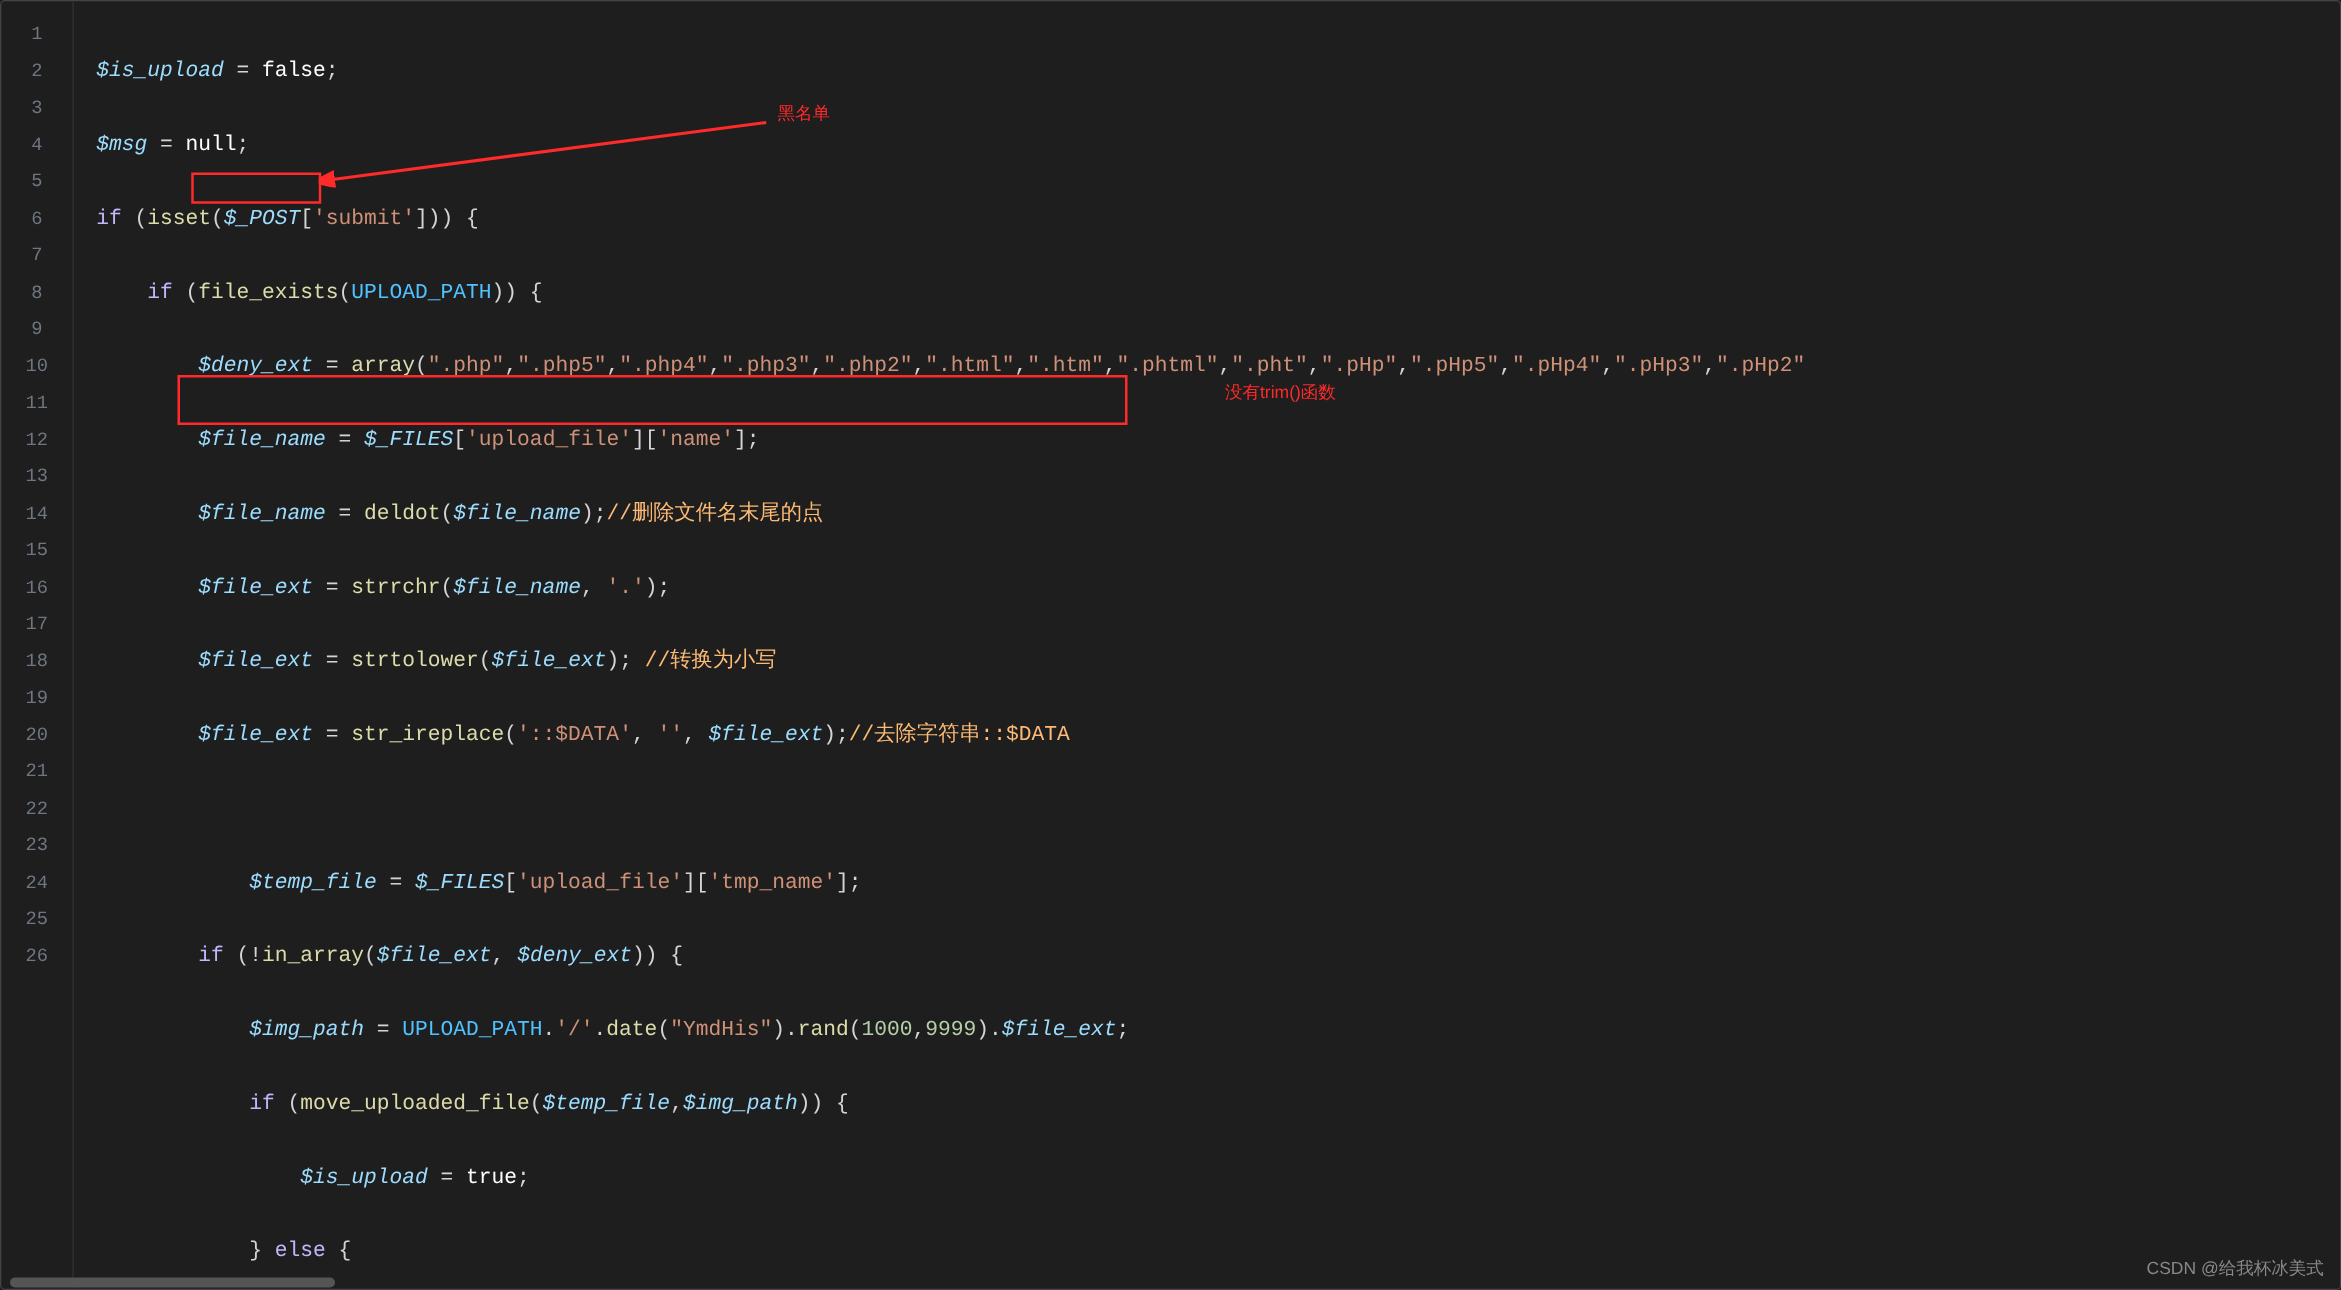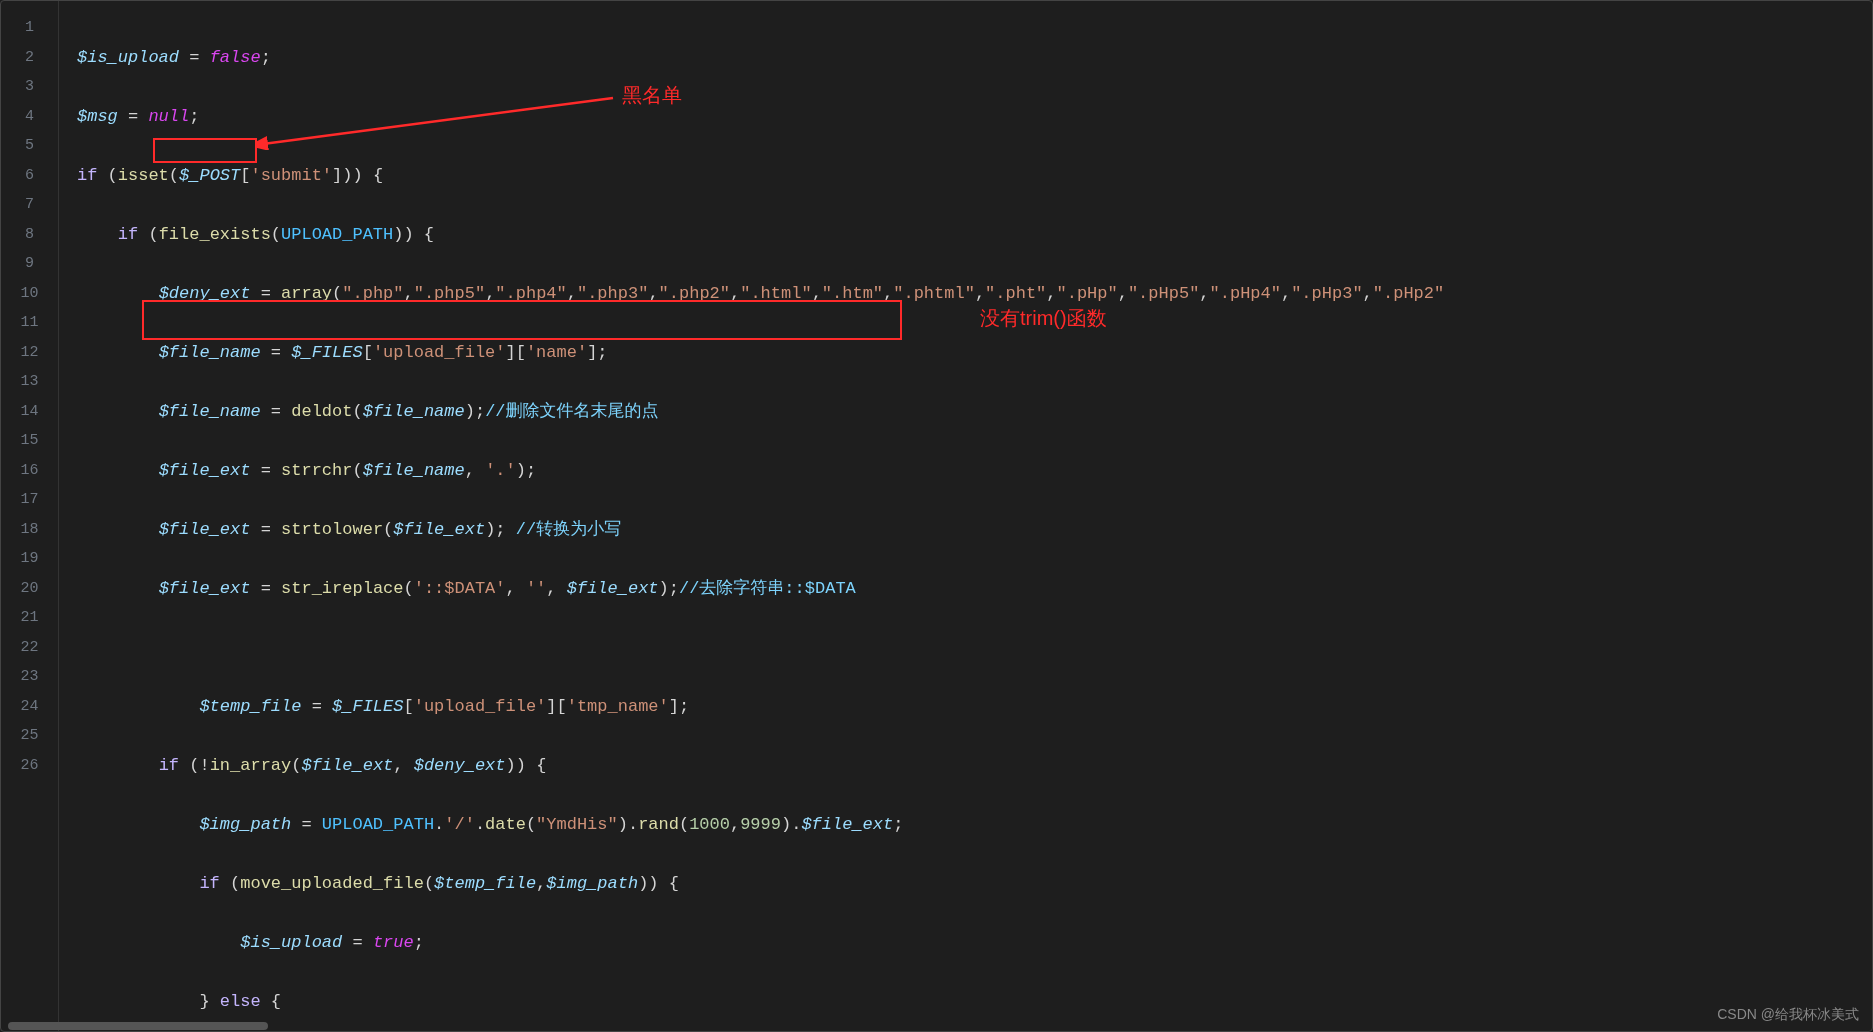--- a/index.html
+++ b/index.html
@@ -39,34 +39,34 @@
     flex: 1;
     padding: 12px 0 12px 18px;
     white-space: pre;
     color: #d4d4d4;
     line-height: 29.5px;
     position: relative;
   }
   .line { height: 29.5px; }
   .t-var   { color: #9cdcfe; font-style: italic; }
   .t-kw    { color: #c4b5fd; }
-  .t-const { color: #d946ef; font-style: italic; }
+  .t-const { color: #ffffff; }
   .t-fn    { color: #dcdcaa; }
   .t-str   { color: #ce9178; }
   .t-num   { color: #b5cea8; }
-  .t-cm    { color: #7dd3fc; }
+  .t-cm    { color: #fdba74; }
   .t-up    { color: #4fc1ff; text-align: center; }
   .t-pl    { color: #d4d4d4; }
 
   
   .annot {
     position: absolute;
     color: #ff2a2a;
     font-family: Arial, "Microsoft YaHei", sans-serif;
-    font-size: 20px;
+    font-size: 14px;
     pointer-events: none;
   }
   .redbox {
     position: absolute;
     border: 2px solid #ff2a2a;
     pointer-events: none;
     background: transparent;
   }
   .arrow {
     position: absolute;

